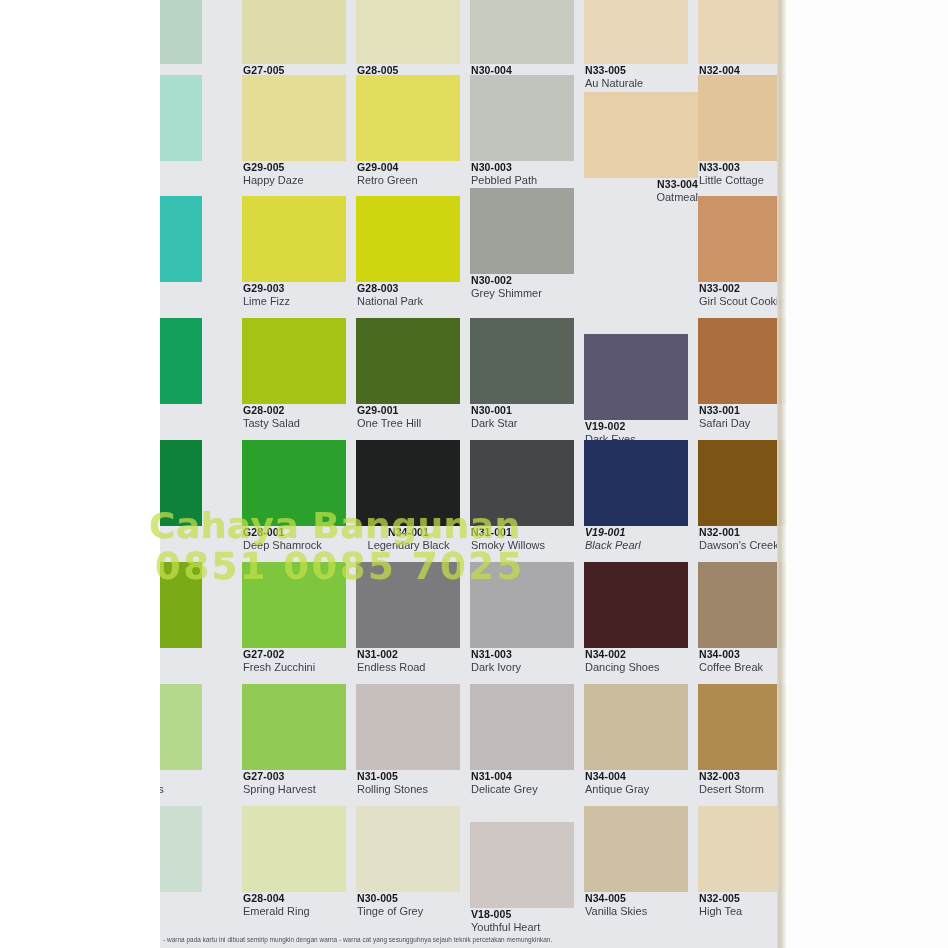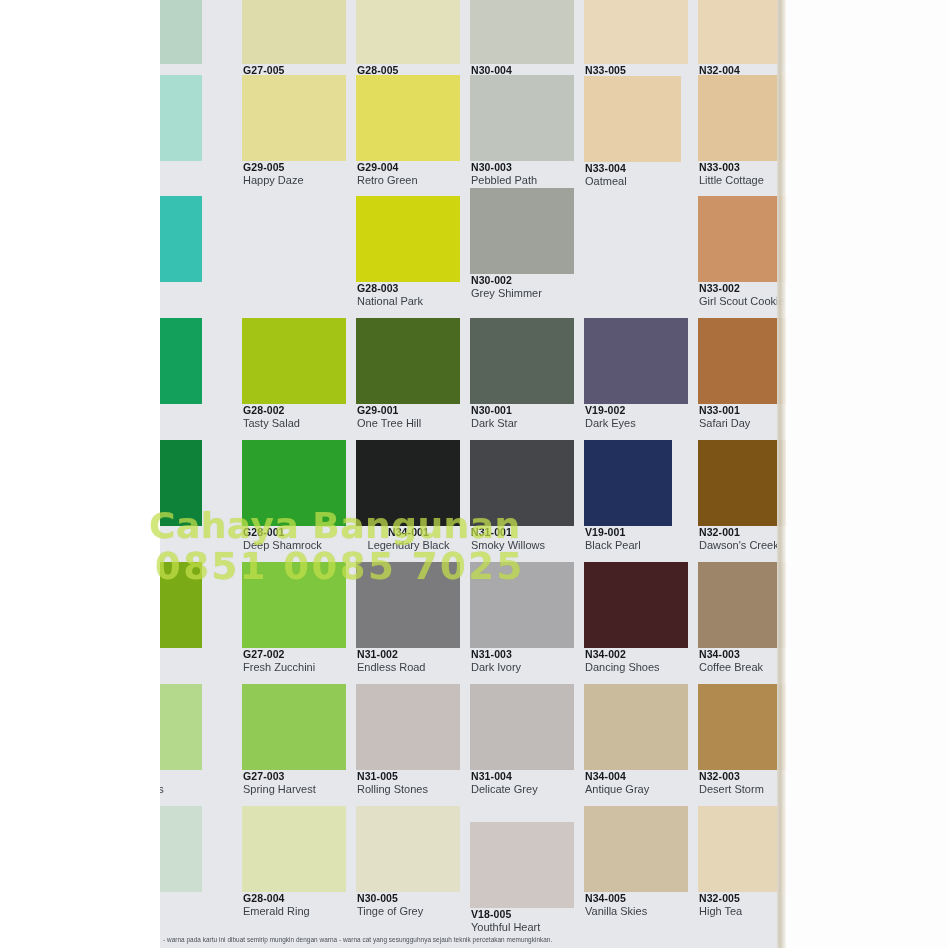--- a/index.html
+++ b/index.html
@@ -163,41 +163,48 @@
           <span class="cname">Retro Green</span>
         </div>
       </div>
       <div class="cell" style="left: 310px; top: 75px; width: 104px; height: 119px;">
         <div class="chip" style="background: rgb(191, 196, 189);"></div>
         <div class="meta">
           <span class="code">N30-003</span>
           <span class="cname">Pebbled Path</span>
         </div>
       </div>
-      <div class="cell" style="left: 424px; top: 76px; width: 97px; height: 119px;">
+      <div class="cell" style="left: 424px; top: 92px; width: 114px; height: 119px; text-align: right;">
         <div class="chip" style="background: rgb(230, 207, 169);"></div>
         <div class="meta">
           <span class="code">N33-004</span>
           <span class="cname">Oatmeal</span>
         </div>
       </div>
       <div class="cell" style="left: 538px; top: 75px; width: 104px; height: 119px;">
         <div class="chip" style="background: rgb(226, 196, 154);"></div>
         <div class="meta">
           <span class="code">N33-003</span>
           <span class="cname">Little Cottage</span>
         </div>
       </div>
       <div class="cell" style="left: -62px; top: 196px; width: 104px; height: 119px;">
         <div class="chip" style="background: rgb(54, 193, 176);"></div>
         <div class="meta">
           <span class="code">02</span>
           <span class="cname">Garden</span>
         </div>
       </div>
+      <div class="cell" style="left: 82px; top: 196px; width: 104px; height: 119px;">
+        <div class="chip" style="background: rgb(218, 217, 62);"></div>
+        <div class="meta">
+          <span class="code">G29-003</span>
+          <span class="cname">Lime Fizz</span>
+        </div>
+      </div>
       <div class="cell" style="left: 196px; top: 196px; width: 104px; height: 119px;">
         <div class="chip" style="background: rgb(207, 214, 16);"></div>
         <div class="meta">
           <span class="code">G28-003</span>
           <span class="cname">National Park</span>
         </div>
       </div>
       <div class="cell" style="left: 310px; top: 188px; width: 104px; height: 119px;">
         <div class="chip" style="background: rgb(158, 162, 154);"></div>
         <div class="meta">
@@ -233,21 +240,21 @@
           <span class="cname">One Tree Hill</span>
         </div>
       </div>
       <div class="cell" style="left: 310px; top: 318px; width: 104px; height: 119px;">
         <div class="chip" style="background: rgb(88, 99, 90);"></div>
         <div class="meta">
           <span class="code">N30-001</span>
           <span class="cname">Dark Star</span>
         </div>
       </div>
-      <div class="cell" style="left: 424px; top: 318px; width: 104px; height: 119px;">
+      <div class="cell" style="left: 424px; top: 334px; width: 104px; height: 119px;">
         <div class="chip" style="background: rgb(91, 87, 115);"></div>
         <div class="meta">
           <span class="code">V19-002</span>
           <span class="cname">Dark Eyes</span>
         </div>
       </div>
       <div class="cell" style="left: 538px; top: 318px; width: 104px; height: 119px;">
         <div class="chip" style="background: rgb(171, 111, 61);"></div>
         <div class="meta">
           <span class="code">N33-001</span>
@@ -275,21 +282,21 @@
           <span class="cname">Legendary Black</span>
         </div>
       </div>
       <div class="cell" style="left: 310px; top: 440px; width: 104px; height: 119px;">
         <div class="chip" style="background: rgb(69, 70, 74);"></div>
         <div class="meta">
           <span class="code">N31-001</span>
           <span class="cname">Smoky Willows</span>
         </div>
       </div>
-      <div class="cell" style="left: 424px; top: 440px; width: 88px; height: 119px;">
+      <div class="cell" style="left: 424px; top: 440px; width: 104px; height: 119px; font-style: italic;">
         <div class="chip" style="background: rgb(33, 48, 92);"></div>
         <div class="meta">
           <span class="code">V19-001</span>
           <span class="cname">Black Pearl</span>
         </div>
       </div>
       <div class="cell" style="left: 538px; top: 440px; width: 104px; height: 119px;">
         <div class="chip" style="background: rgb(124, 85, 22);"></div>
         <div class="meta">
           <span class="code">N32-001</span>

